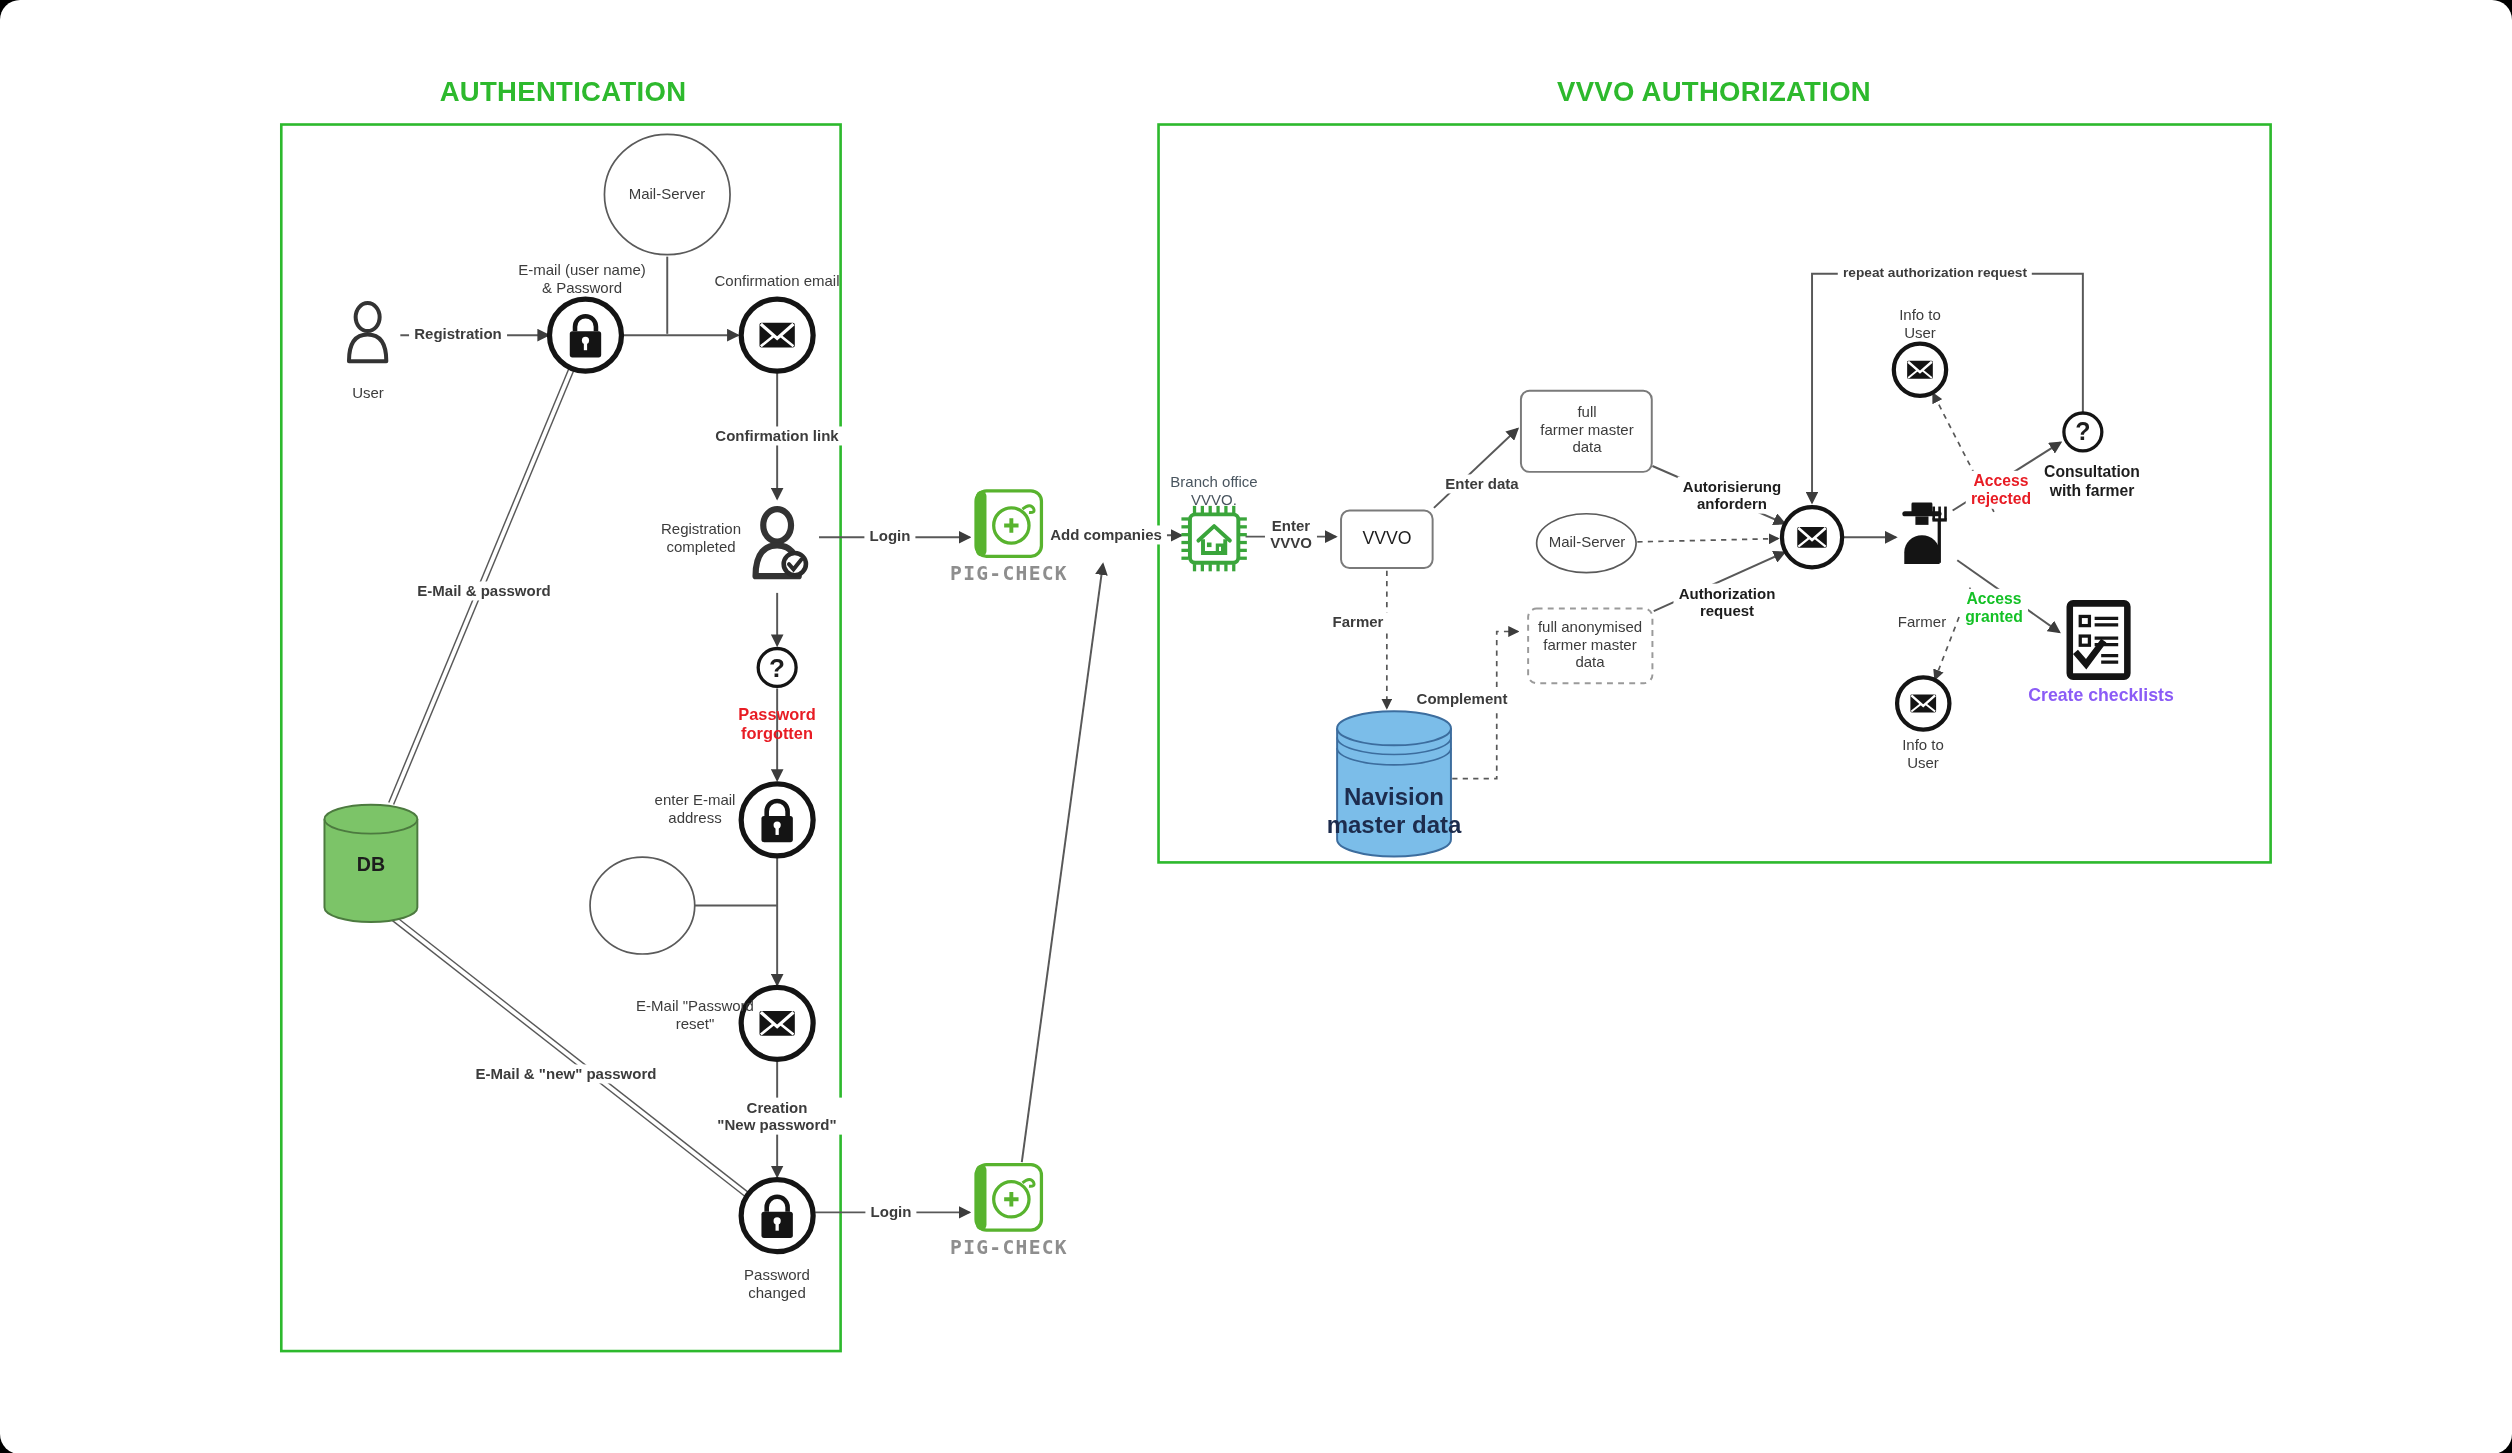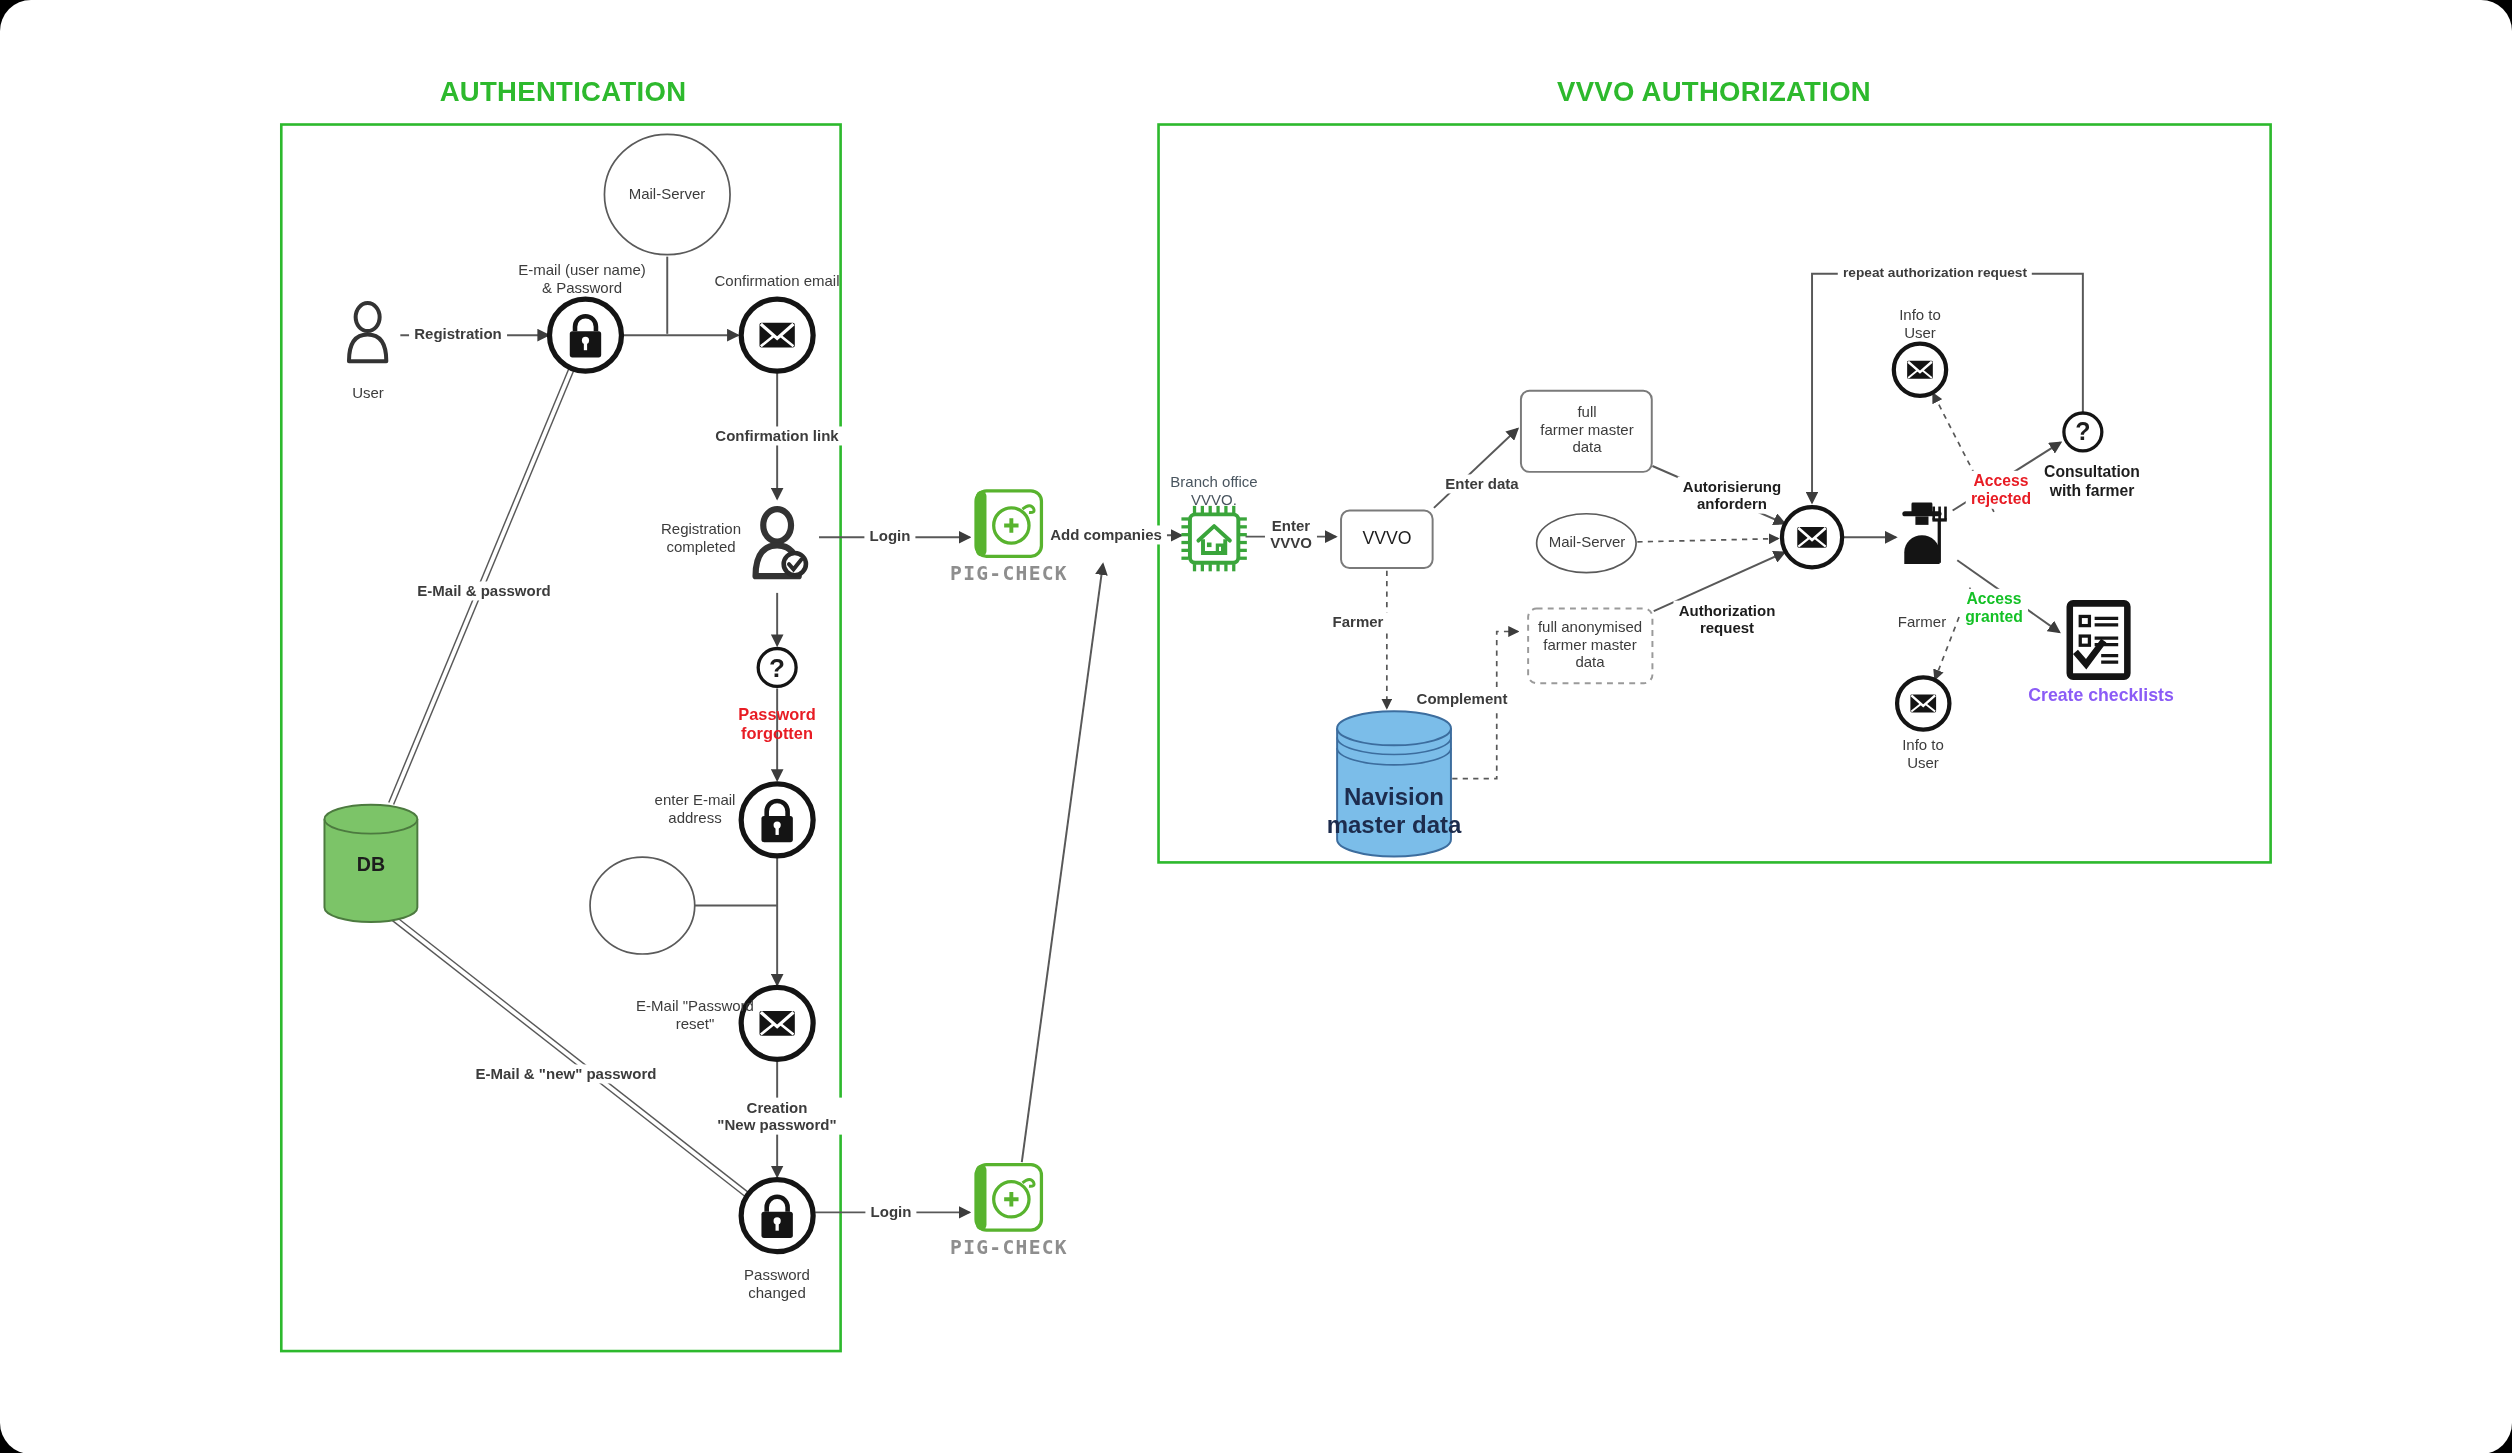--- a/index.html
+++ b/index.html
@@ -1,16 +1,16 @@
 <!DOCTYPE html>
 <html style="font-size:10.5px"><head>
 <meta charset="utf-8">
 <style>
   html,body{margin:0;padding:0;background:#000;}
-  #canvas{position:relative;width:2512px;height:1454px;background:#fff;border-radius:31px;overflow:hidden;
+  #canvas{position:relative;width:2512px;height:1454px;background:#fff;border-radius:20px;overflow:hidden;
           font-family:"Liberation Sans","DejaVu Sans",sans-serif;}
   .title{position:absolute;transform:translate(-50%,-50%);font-weight:700;font-size:27.5px;letter-spacing:0.3px;white-space:nowrap;}
   .lbl{position:absolute;transform:translate(-50%,-50%);text-align:center;font-size:15px;line-height:1.18;
        color:#3c3c3c;white-space:pre-line;}
   .lbl.bg{background:#fff;padding:0.7px 5.2px;font-weight:bold;}
   svg{position:absolute;left:0;top:0;}
   #labels{position:absolute;left:0;top:0;width:100%;height:100%;}
 </style>
 </head>
 <body>
@@ -325,21 +325,21 @@
       <div class="lbl bg" style="left: 1291px; top: 534px;">Enter
 VVVO</div>
       <div class="lbl" style="left: 1387px; top: 538px; font-size: 17.7px; color: rgb(29, 29, 29);">VVVO</div>
       <div class="lbl bg" style="left: 1482px; top: 484px;">Enter data</div>
       <div class="lbl" style="left: 1587px; top: 430px;">full
 farmer master
 data</div>
       <div class="lbl bg" style="left: 1732px; top: 495px; font-weight: 700; color: rgb(29, 29, 29);">Autorisierung
 anfordern</div>
       <div class="lbl" style="left: 1587px; top: 542px;">Mail-Server</div>
-      <div class="lbl bg" style="left: 1727px; top: 602px; font-weight: 700; color: rgb(29, 29, 29); margin-top: 17px;">Authorization
+      <div class="lbl bg" style="left: 1727px; top: 602px; font-weight: 700; color: rgb(29, 29, 29);">Authorization
 request</div>
       <div class="lbl bg" style="left: 1358px; top: 622px;">Farmer</div>
       <div class="lbl bg" style="left: 1462px; top: 699px;">Complement</div>
       <div class="lbl" style="left: 1590px; top: 645px;">full anonymised
 farmer master
 data</div>
       <div class="lbl" style="left: 1394px; top: 811px; font-size: 24px; font-weight: 700; color: rgb(29, 44, 77);">Navision
 master data</div>
       <div class="lbl bg" style="left: 1935px; top: 273px; font-size: 13.7px;">repeat authorization request</div>
       <div class="lbl" style="left: 1920px; top: 324px;">Info to

